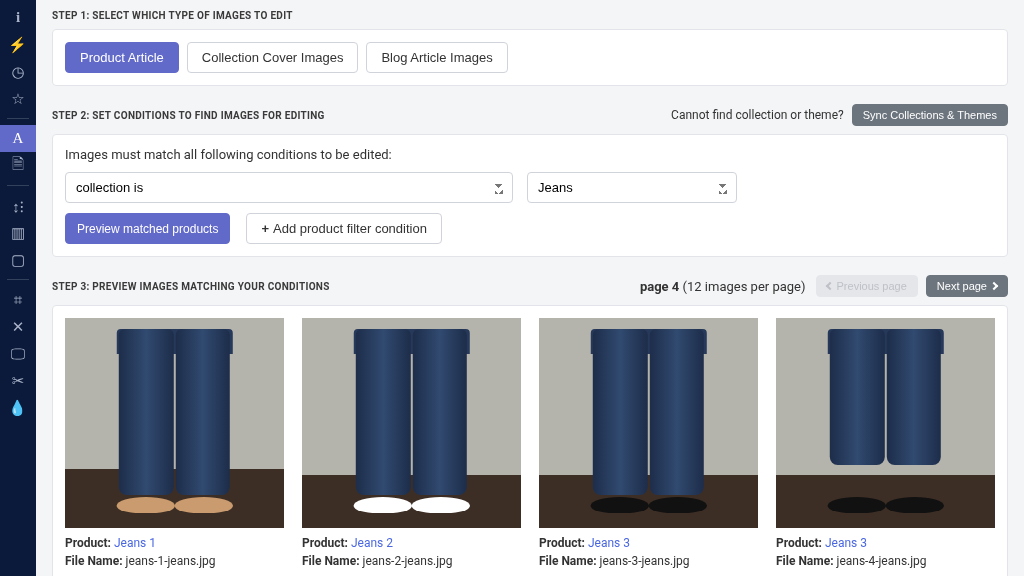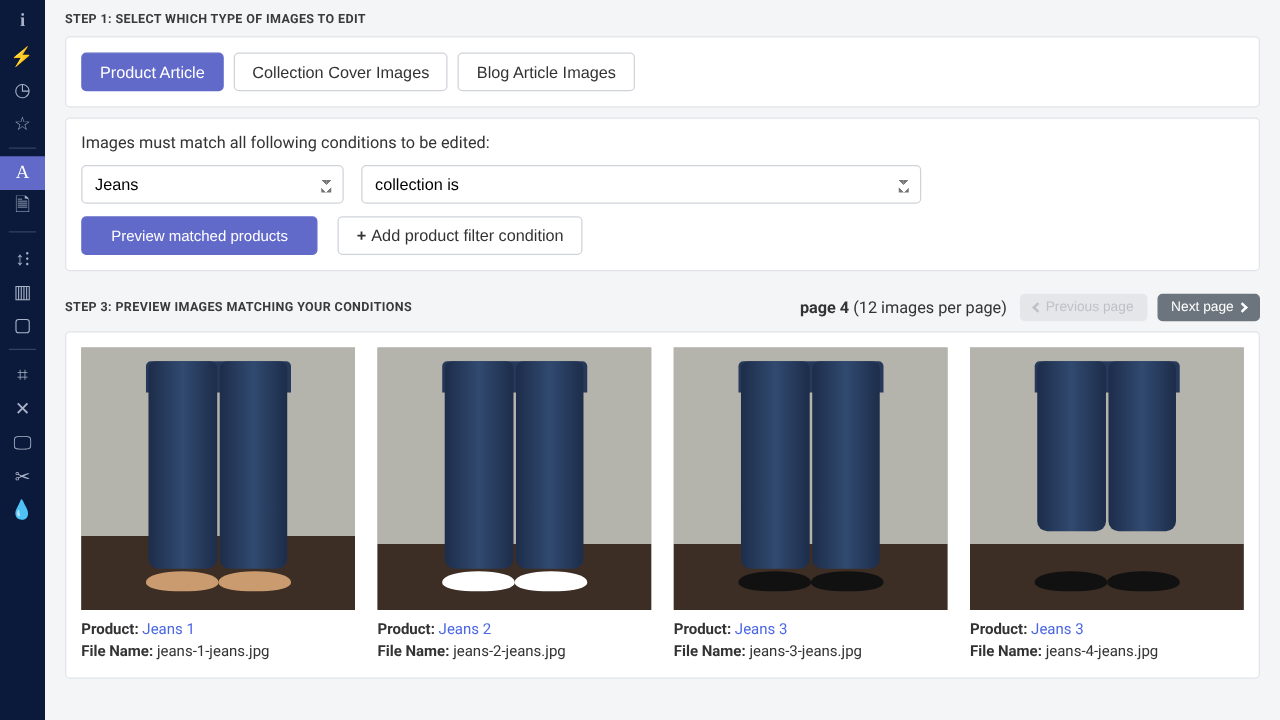--- a/index.html
+++ b/index.html
@@ -76,21 +76,21 @@
     font-size: 13px;
     cursor: pointer;
     margin-right: 8px;
   }
   .btn.primary {
     background: #6169c9;
     border-color: #6169c9;
     color: #fff;
   }
   .btn.primary.small {
-    padding: 5px 23px;
+    padding: 5px 11px;
     font-size: 12px;
   }
   .btn.plain {
     background: #fff;
     border: 1px solid #d0d3da;
   }
   .btn.muted {
     background: #6c757d;
     color: #fff;
     border-color: #6c757d;
@@ -230,32 +230,39 @@
       <div class="sidebar-icon">🖵</div>
       <div class="sidebar-icon">✂</div>
       <div class="sidebar-icon">💧</div>
     </div>
 
   <div class="main">
 
     <div class="step-heading">STEP 1: SELECT WHICH TYPE OF IMAGES TO EDIT</div>
     <div class="panel" id="step1-tabs"><button class="btn primary">Product Article</button><button class="btn plain">Collection Cover Images</button><button class="btn plain">Blog Article Images</button></div>
 
+    <div class="step-heading-row">
+      <div class="step-heading">STEP 2: SET CONDITIONS TO FIND IMAGES FOR EDITING</div>
+      <div class="right-group">
+        <span class="notice-text">Cannot find collection or theme?</span>
+        <button class="btn muted" style="margin-right:0">Sync Collections &amp; Themes</button>
+      </div>
+    </div>
 
     <div class="panel" style="margin-top:8px;">
       <div class="instruct">Images must match all following conditions to be edited:</div>
       <div class="select-row">
+        <div class="select wide">
+          <select>
+            <option>collection is</option>
+          </select>
+        </div>
         <div class="select narrow">
           <select>
             <option>Jeans</option>
-          </select>
-        </div>
-        <div class="select wide">
-          <select>
-            <option>collection is</option>
           </select>
         </div>
       </div>
       <div class="action-row">
         <button class="btn primary small">Preview matched products</button>
         <button class="btn plain">
           <span class="plus">+</span>
             <span>Add product filter condition</span>
         </button>
       </div>

